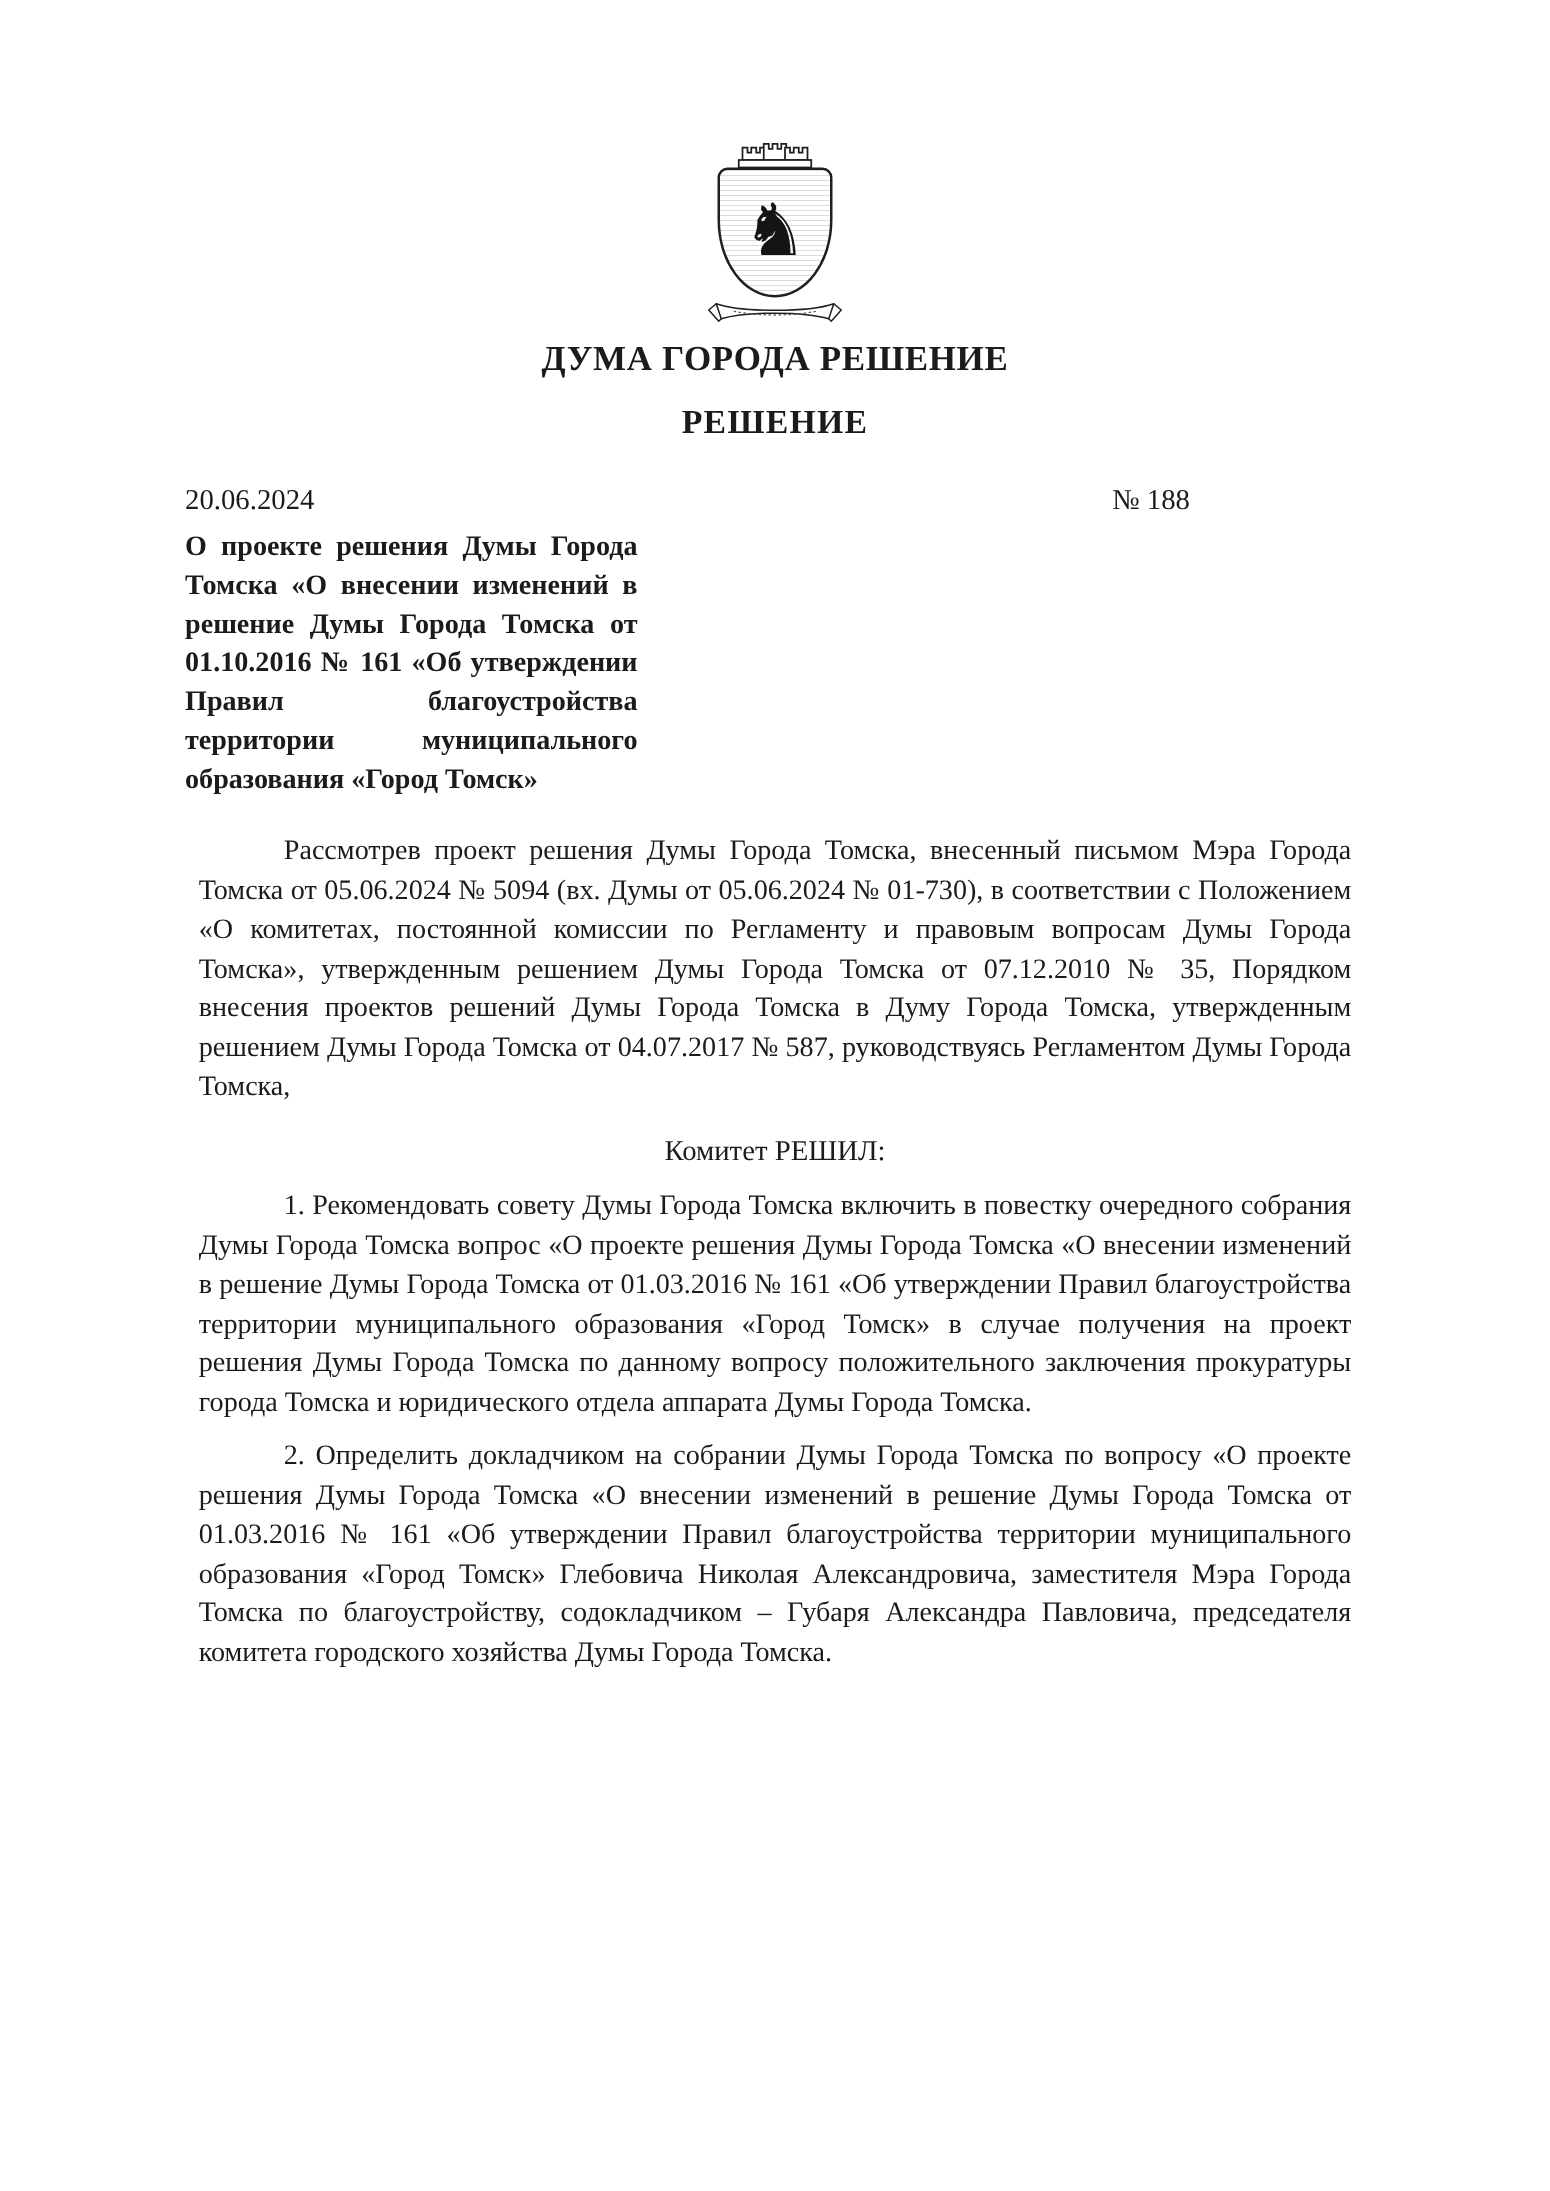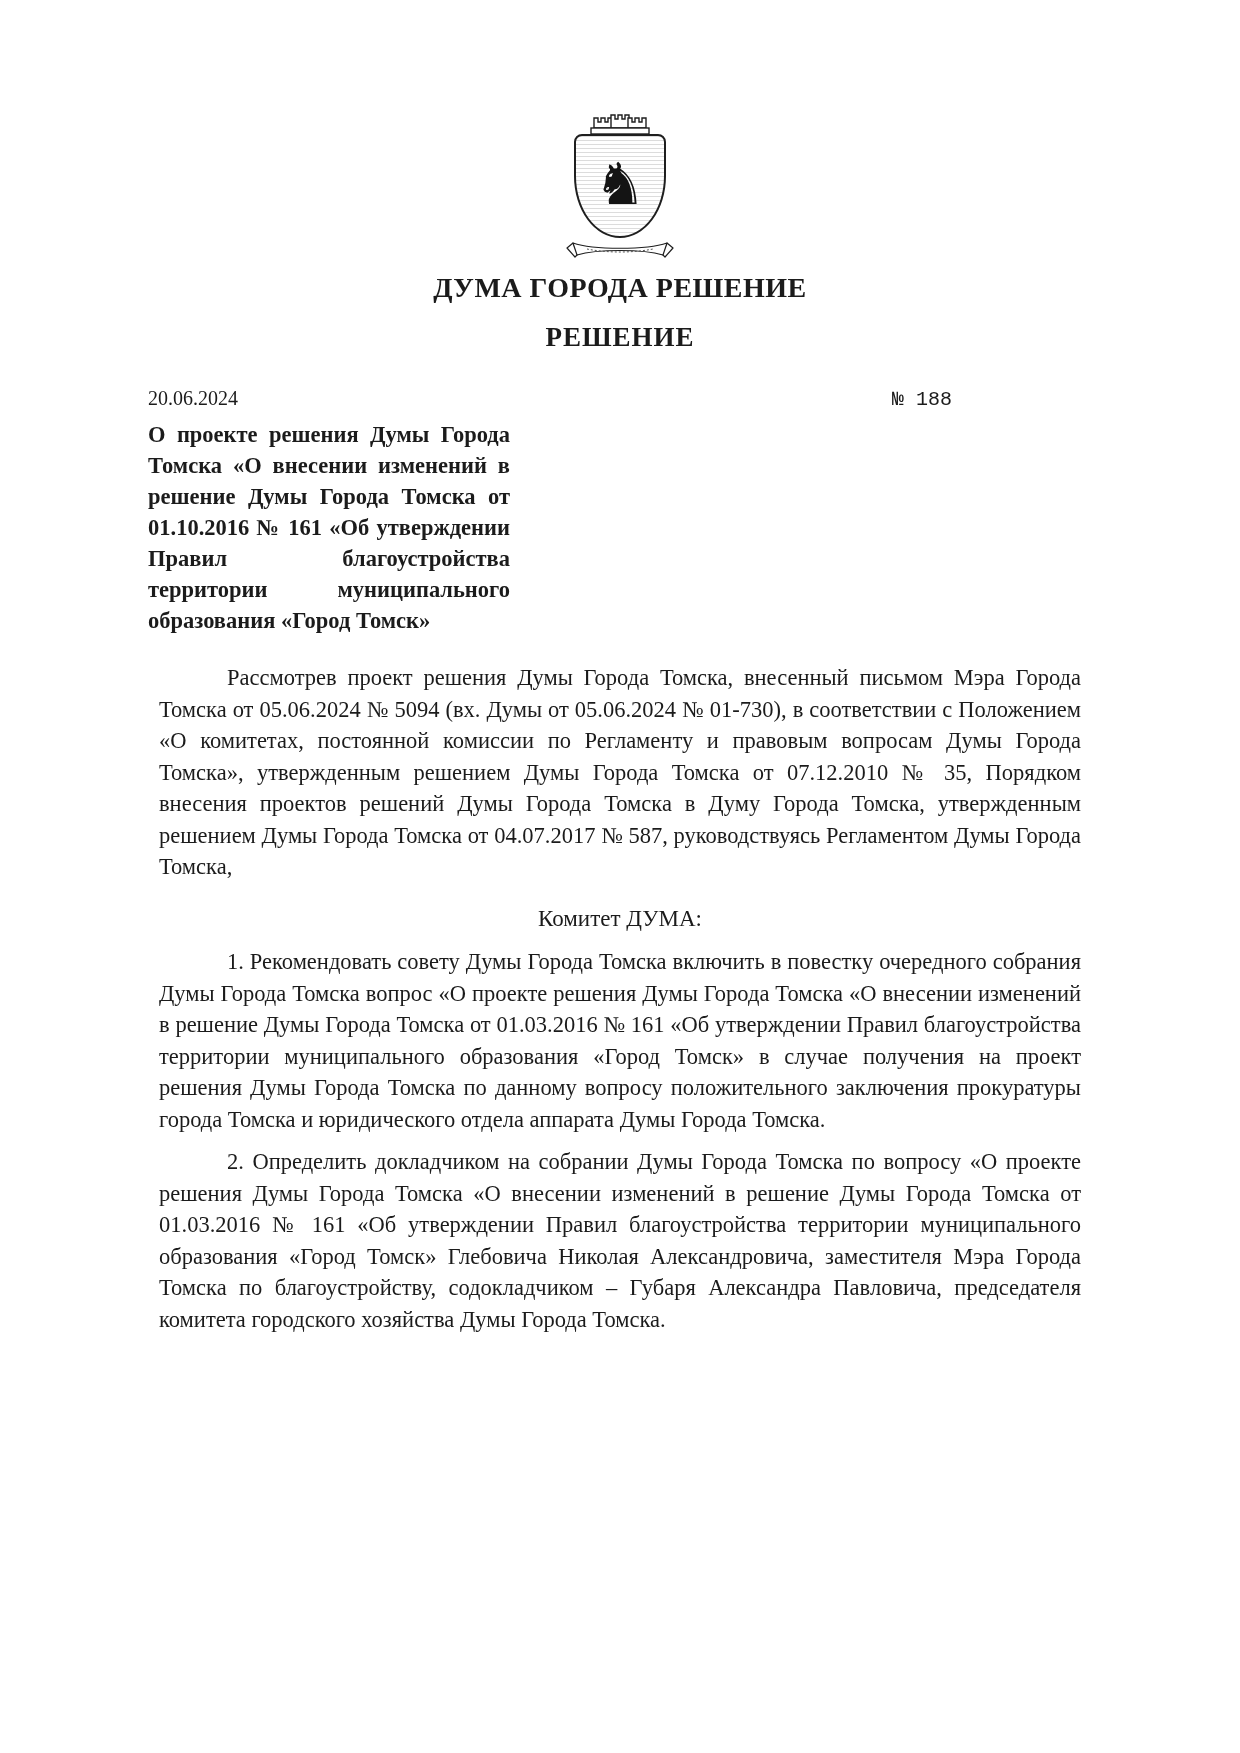--- a/index.html
+++ b/index.html
@@ -32,23 +32,23 @@
     transform:translateY(-2px);
   }
   .ribbon{display:block;margin:2px auto 0 auto;}
   
   .h-org{font-size:28px;font-weight:bold;text-align:center;margin:12px 0 0 0;letter-spacing:.5px;}
   .h-committee{font-size:28px;font-weight:bold;text-align:center;margin:16px 0 0 0;letter-spacing:.5px;}
   .h-doctype{font-size:27px;font-weight:bold;text-align:center;margin:18px 0 0 0;letter-spacing:1px;}
   
   .meta-row{
     display:flex;justify-content:space-between;align-items:baseline;
-    margin-top:34px;font-size:20px;
+    margin-top:34px;font-size:23px;
   }
-  .meta-number{padding-right:140px;font-family:Liberation Mono, monospace;}
+  .meta-number{padding-right:140px;}
   
   .subject{
     width:362px;
     margin-top:8px;
     font-size:22.5px;font-weight:bold;
     line-height:31px;text-align:justify;
   }
   
   .para{
     margin:11px;font-size:22.5px;line-height:31.5px;
@@ -103,19 +103,19 @@
 
   <div class="meta-row">
     <span class="meta-date">20.06.2024</span>
     <span class="meta-number">№ 188</span>
   </div>
 
   <div class="subject">О проекте решения Думы Города Томска «О внесении изменений в решение Думы Города Томска от 01.10.2016 № 161 «Об утверждении Правил благоустройства территории муниципального образования «Город Томск»</div>
 
   <p class="para para-first">Рассмотрев проект решения Думы Города Томска, внесенный письмом Мэра Города Томска от 05.06.2024 № 5094 (вх. Думы от 05.06.2024 № 01-730), в соответствии с Положением «О комитетах, постоянной комиссии по Регламенту и правовым вопросам Думы Города Томска», утвержденным решением Думы Города Томска от 07.12.2010 № 35, Порядком внесения проектов решений Думы Города Томска в Думу Города Томска, утвержденным решением Думы Города Томска от 04.07.2017 № 587, руководствуясь Регламентом Думы Города Томска,</p>
 
-  <p class="para resolved">Комитет ДУМА:</p>
+  <p class="para resolved">Комитет РЕШИЛ:</p>
 
   <p class="para">1. Рекомендовать совету Думы Города Томска включить в повестку очередного собрания Думы Города Томска вопрос «О проекте решения Думы Города Томска «О внесении изменений в решение Думы Города Томска от 01.03.2016 № 161 «Об утверждении Правил благоустройства территории муниципального образования «Город Томск» в случае получения на проект решения Думы Города Томска по данному вопросу положительного заключения прокуратуры города Томска и юридического отдела аппарата Думы Города Томска.</p>
   <p class="para">2. Определить докладчиком на собрании Думы Города Томска по вопросу «О проекте решения Думы Города Томска «О внесении изменений в решение Думы Города Томска от 01.03.2016 № 161 «Об утверждении Правил благоустройства территории муниципального образования «Город Томск» Глебовича Николая Александровича, заместителя Мэра Города Томска по благоустройству, содокладчиком – Губаря Александра Павловича, председателя комитета городского хозяйства Думы Города Томска.</p>
 
 
 </div>
 
 </body></html>

